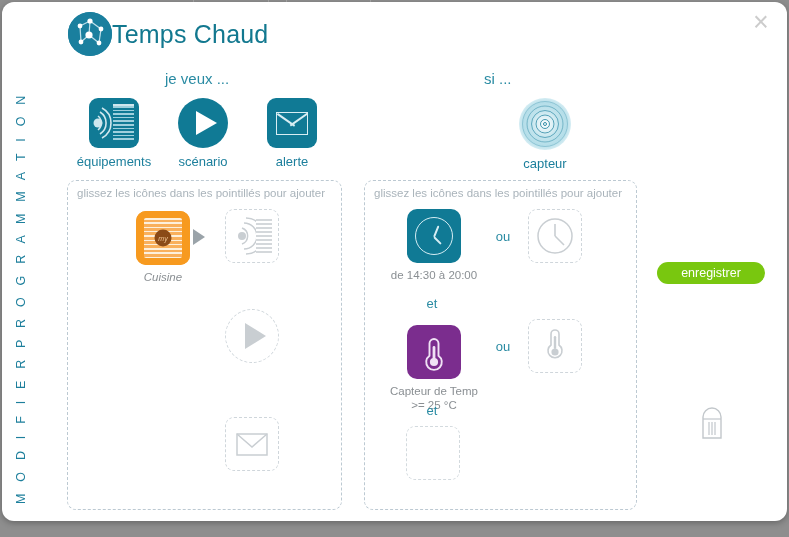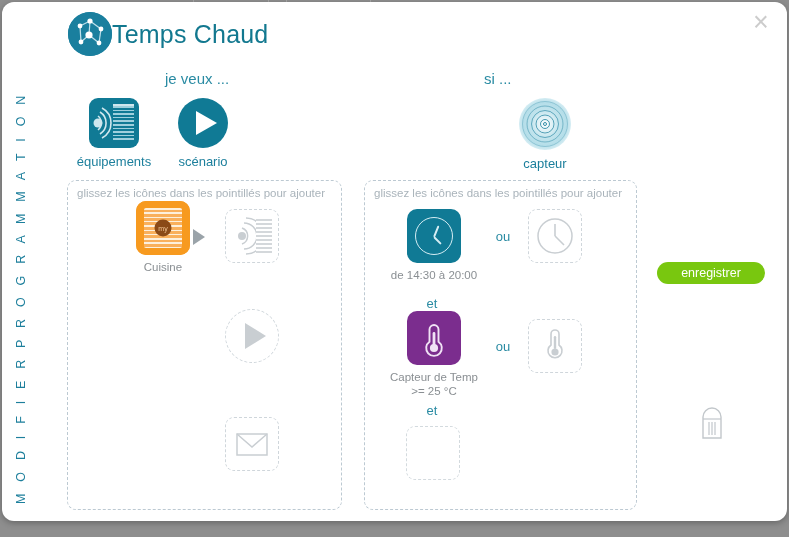--- a/index.html
+++ b/index.html
@@ -335,38 +335,44 @@
           <path d="M24 10 A13 13 0 0 1 24 32"></path>
           <path d="M22 14 A9 9 0 0 1 22 28"></path>
         </g>
         <circle cx="22" cy="21" r="4.5" fill="#cfe7ee"></circle>
       </svg>
       <div class="eq-blind"></div>
     </div>
     <div class="lbl">équipements</div>
   </div>
 
+  <div class="palette-item" style="left:244px; top:96px;">
+    <div class="tile">
+      <div class="env"></div>
+    </div>
+    <div class="lbl">alerte</div>
+  </div>
 
 
   <div class="palette-item" style="left:497px; top:96px;">
     <div class="radar">
       <div class="ring" style="width:46px;height:46px;opacity:.30"></div>
       <div class="ring" style="width:37px;height:37px;opacity:.45"></div>
       <div class="ring" style="width:28px;height:28px;opacity:.60"></div>
       <div class="ring" style="width:19px;height:19px;opacity:.70"></div>
       <div class="ring" style="width:10px;height:10px;opacity:.80"></div>
       <div class="ring" style="width:4px;height:4px;opacity:.9"></div>
     </div>
     <div class="lbl">capteur</div>
   </div>
 
   <div class="panel" id="panel-left">
     <div class="panel-hint">glissez les icônes dans les pointillés pour ajouter</div>
 
-    <div class="filled" style="left:40px; top:20px;">
+    <div class="filled" style="left:40px; top:30px;font-style:italic;">
       <div class="big-tile orange">
         <div class="shutter"></div>
         <div class="my-badge">my</div>
       </div>
       <div class="sub">Cuisine</div>
     </div>
 
     <div class="connector-arrow" style="left:125px; top:48px;"></div>
 
     <div class="slot" style="left:157px; top:28px;">
@@ -424,21 +430,21 @@
     <div class="slot" style="left:163px; top:28px;">
       <svg width="52" height="52" viewBox="0 0 52 52" class="ghost">
         <circle cx="26" cy="26" r="17" fill="none" stroke="#c9ced2" stroke-width="1.5"></circle>
         <line x1="26" y1="26" x2="26" y2="14" stroke="#c9ced2" stroke-width="1.6"></line>
         <line x1="26" y1="26" x2="35" y2="35" stroke="#c9ced2" stroke-width="1.6"></line>
       </svg>
     </div>
 
     <div class="conj" style="left:37px; top:115px;">et</div>
 
-    <div class="filled" style="left:14px; top:130px;">
+    <div class="filled" style="left:14px; top:144px;">
       <div class="big-tile purple">
         <svg class="thermo" width="36" height="38" viewBox="0 0 36 38">
           <path d="M18 5 a4.5 4.5 0 0 1 4.5 4.5 v12.2 a7.8 7.8 0 1 1 -9 0 V9.5 A4.5 4.5 0 0 1 18 5 z" fill="none" stroke="#f0e2f5" stroke-width="1.9"></path>
           <circle cx="18" cy="28" r="4.1" fill="#f0e2f5"></circle>
           <rect x="16.6" y="12" width="2.8" height="14" rx="1.4" fill="#f0e2f5"></rect>
         </svg>
       </div>
       <div class="sub">Capteur de Temp</div>
       <div class="sub" style="margin-top:0">&gt;= 25 °C</div>
     </div>

